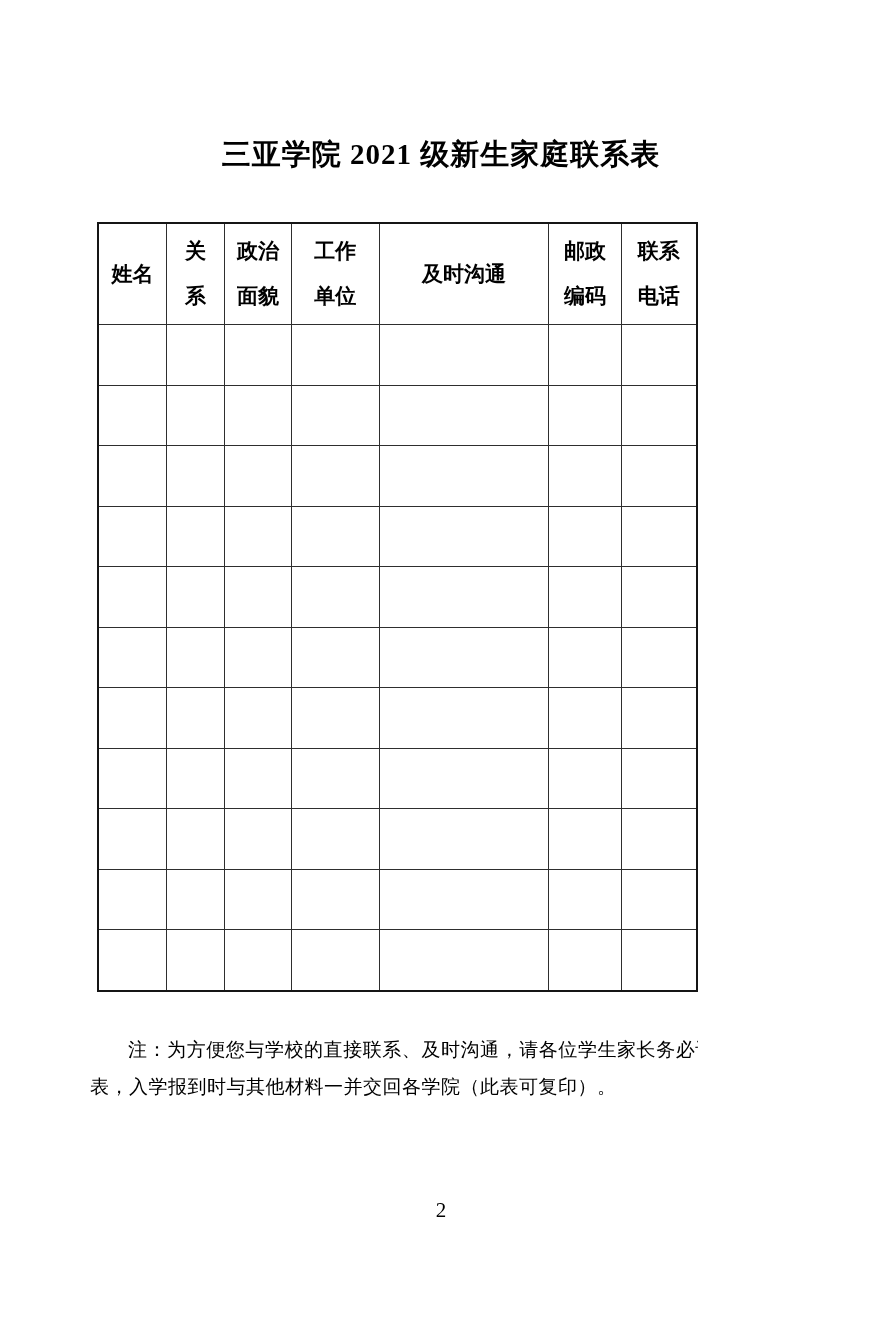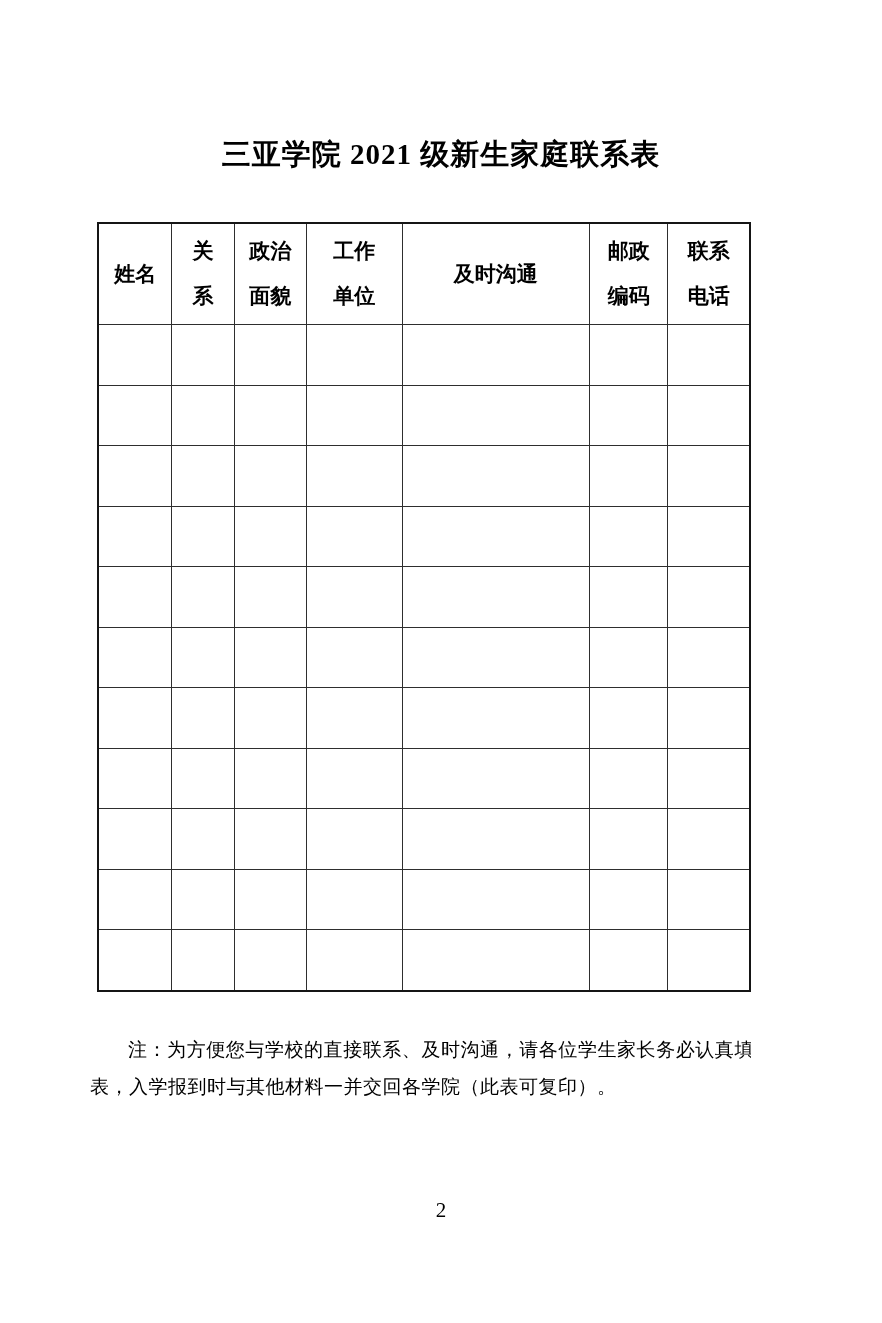--- a/index.html
+++ b/index.html
@@ -2,21 +2,21 @@
 <html><head>
 <meta charset="utf-8">
 <style>
   html, body {
     margin: 0;
     padding: 0;
     background: #ffffff;
   }
   .page {
     position: relative;
-    width: 751px;
+    width: 698px;
     height: 1323px;
     background: #ffffff;
     overflow: hidden;
     font-family: "Liberation Serif", "DejaVu Serif", serif;
     color: #000000;
   }
   .doc-title {
     position: absolute;
     top: 134px;
     left: 0;

